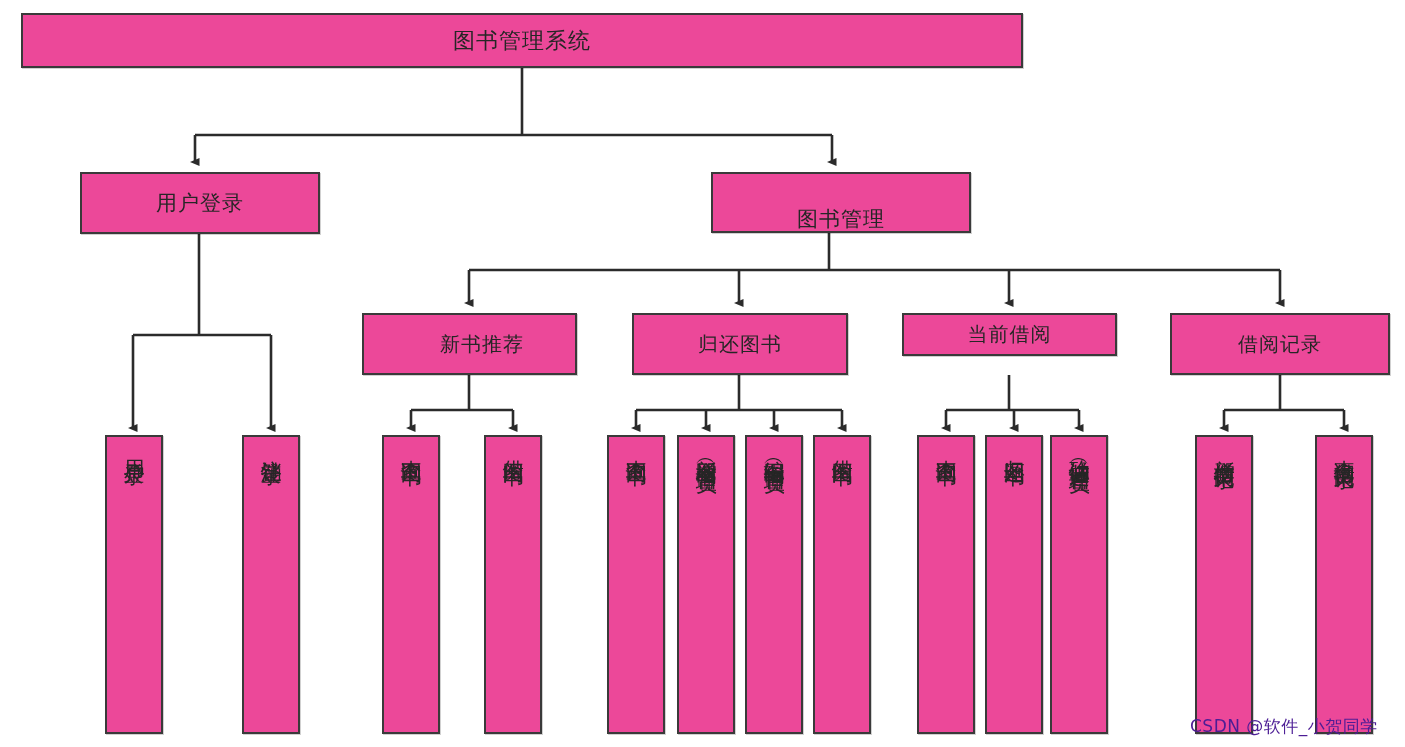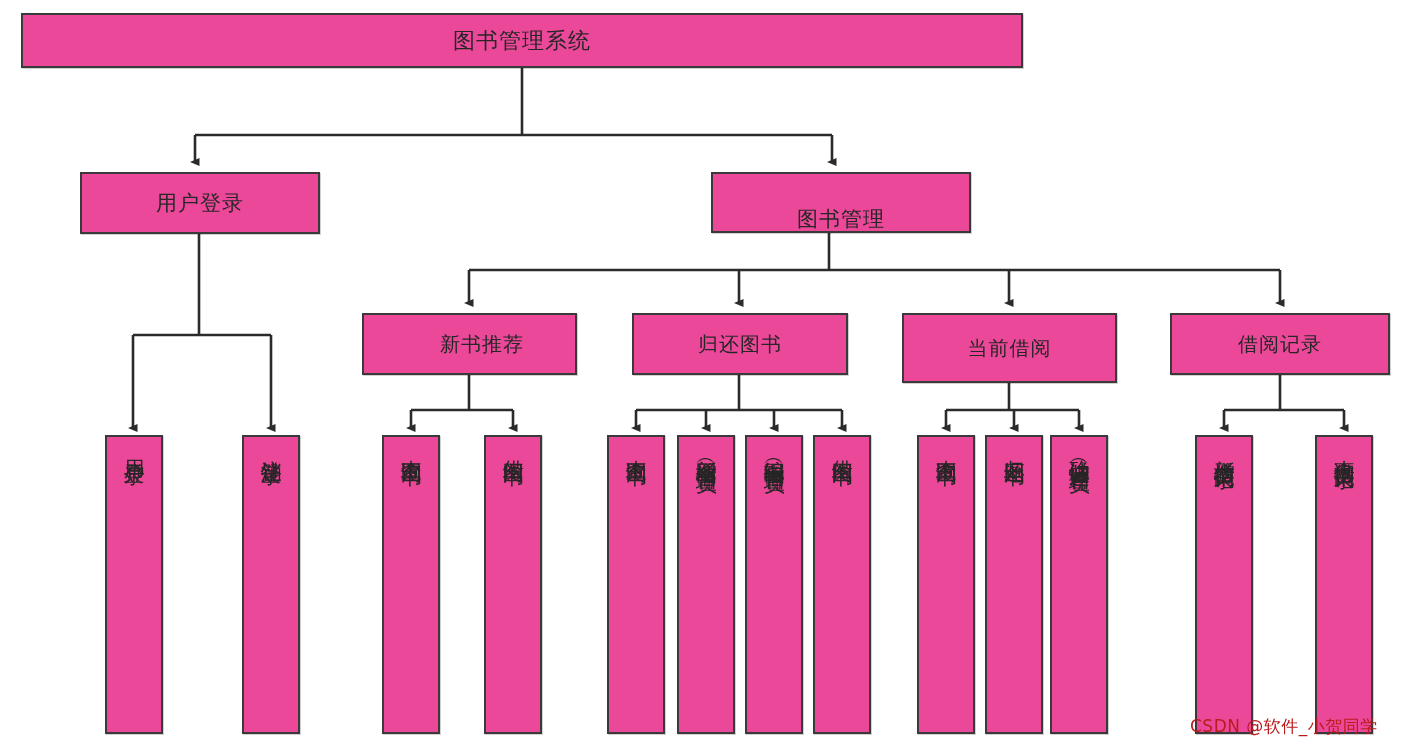--- a/index.html
+++ b/index.html
@@ -58,21 +58,21 @@
     text-orientation: upright;
     font-size: 21px;
     line-height: 1.08;
     letter-spacing: 2px;
     white-space: nowrap;
     max-height: 290px;
   }
   .watermark {
     position: absolute;
     font-size: 17px;
-    color: #b91c1c;
+    color: #4c1d95;
     white-space: nowrap;
     letter-spacing: 0.5px;
   }
 </style>
 </head>
 <body>
 
 <div id="canvas">
 
   <svg id="connectors" viewBox="0 0 1405 747" xmlns="http://www.w3.org/2000/svg">
@@ -138,21 +138,21 @@
   </div>
 
   <div class="node level2" style="left:362px; top:313px; width:215px; height:62px;padding-left:25px;">
     <span class="label">新书推荐</span>
   </div>
 
   <div class="node level2" style="left:632px; top:313px; width:216px; height:62px;">
     <span class="label">归还图书</span>
   </div>
 
-  <div class="node level2" style="left:902px; top:313px; width:215px; height:70px;">
+  <div class="node level2" style="left:902px; top:313px; width:215px; height:43px;">
     <span class="label">当前借阅</span>
   </div>
 
   <div class="node level2" style="left:1170px; top:313px; width:220px; height:62px;">
     <span class="label">借阅记录</span>
   </div>
 
   <div class="node leaf" style="left:105px; top:435px; width:58px; height:299px;">
     <span class="label">用户登录</span>
   </div>

